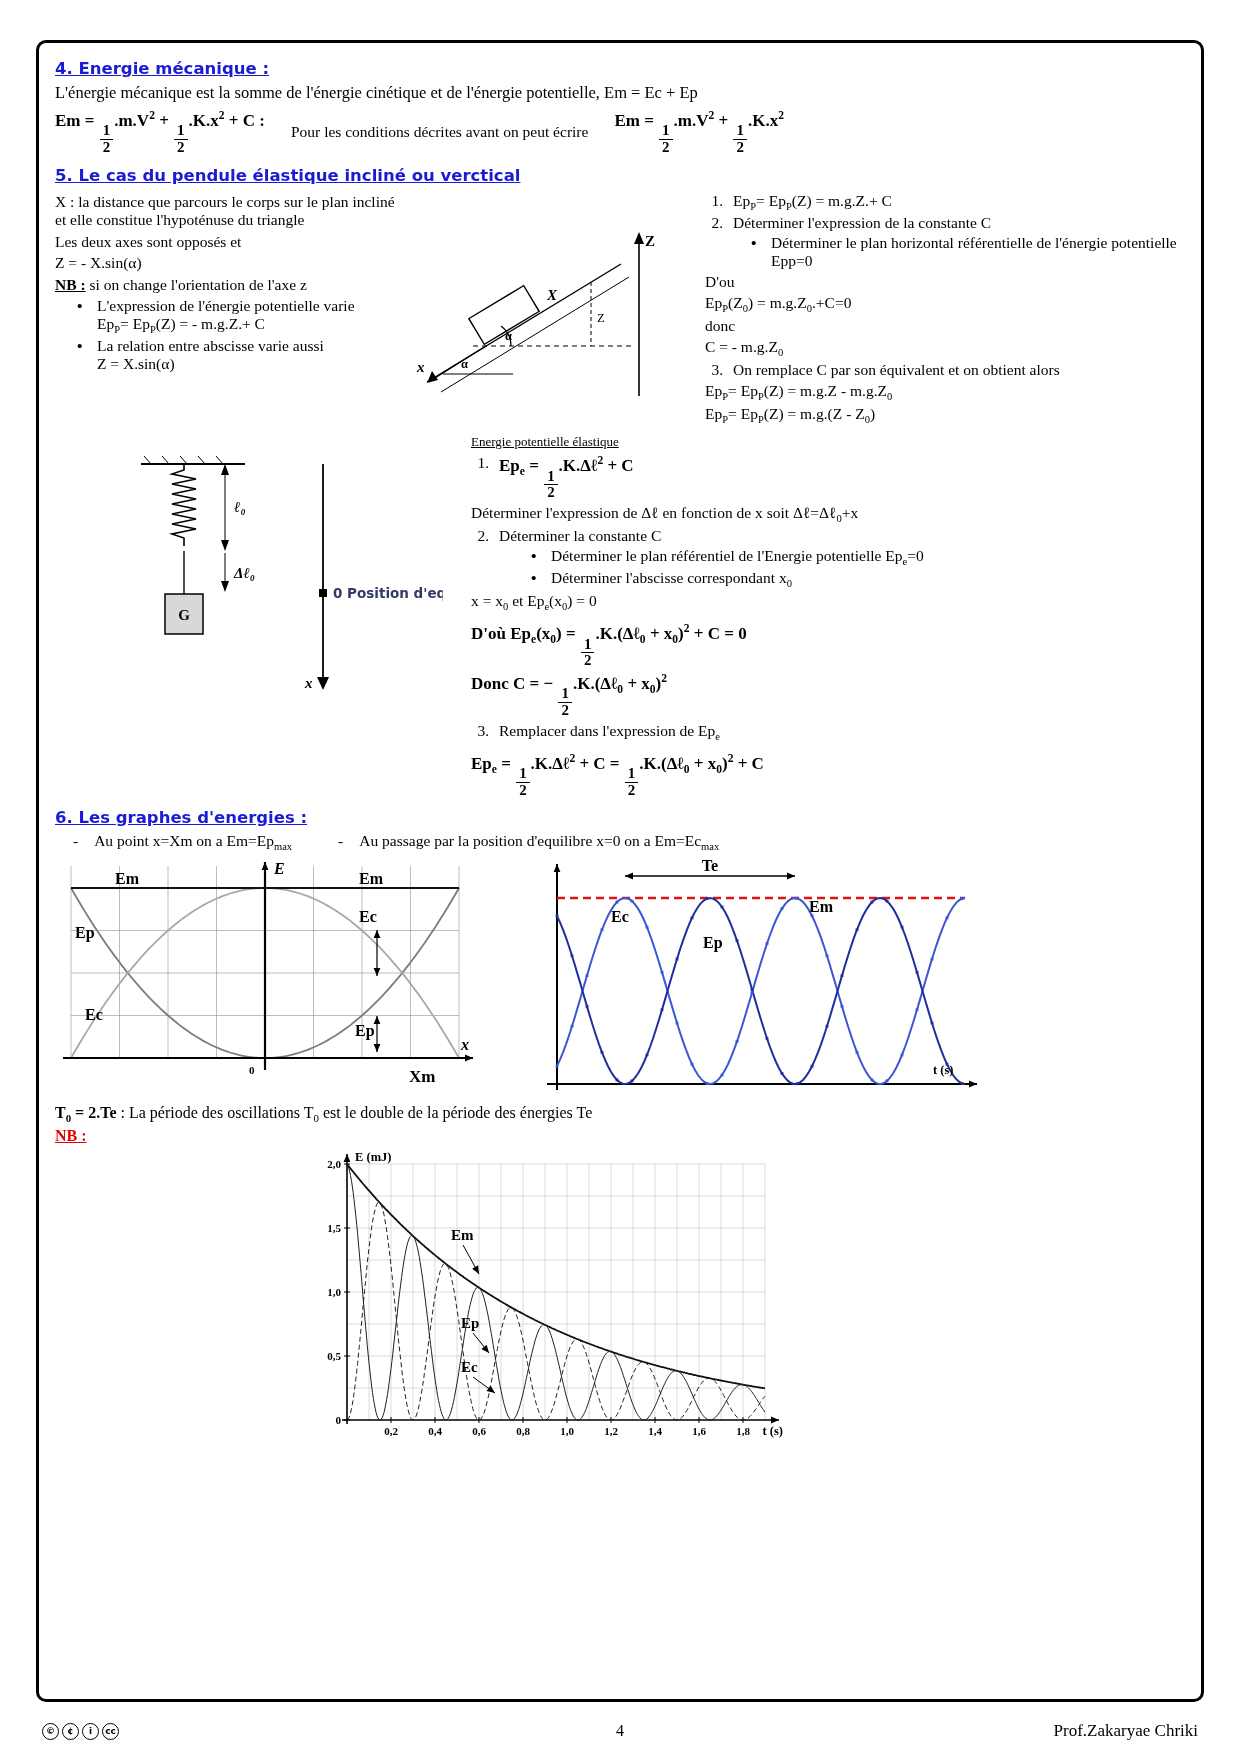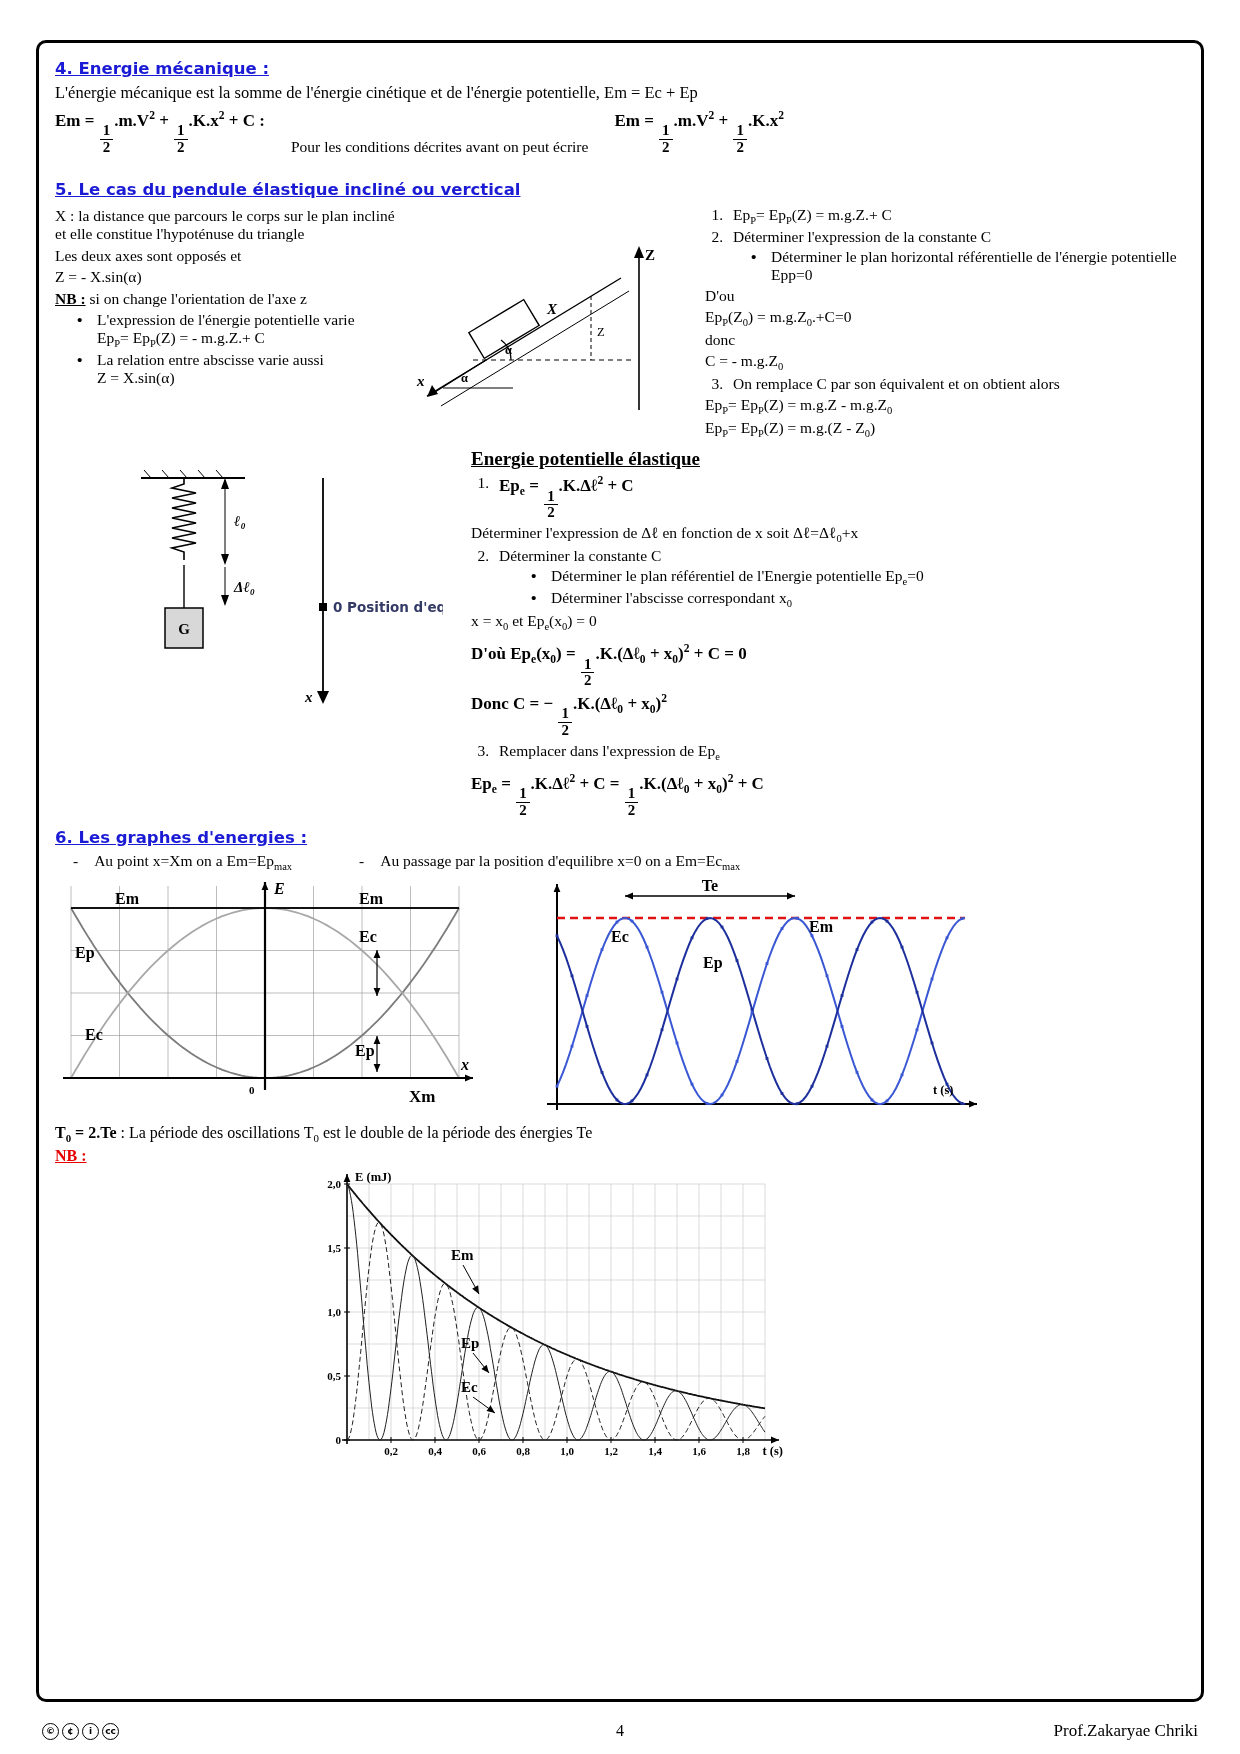--- a/index.html
+++ b/index.html
@@ -1,21 +1,21 @@
 <!DOCTYPE html>
 <html><head>
 <meta charset="utf-8">
 <style>
   *{box-sizing:border-box;margin:0;padding:0}
   html,body{width:1240px;height:1754px}
   body{background:#fff;font-family:"Liberation Serif",serif;color:#000;font-size:15.5px;position:relative;overflow:hidden}
   .frame{position:absolute;left:36px;top:40px;width:1168px;height:1662px;border:3px solid #000;border-radius:10px;padding:10px 16px 0 16px;overflow:hidden}
   .h-blue{color:#1b1bd6;font-family:"DejaVu Sans",sans-serif;font-size:16.5px;font-weight:bold;text-decoration:underline;margin:6px 0 5px}
   .comic{font-family:Liberation Serif, serif;font-size:16.5px;margin:3px 0}
-  .formula-row{display:flex;align-items:flex-end;gap:26px;margin:6px 0 24px}
+  .formula-row{display:flex;align-items:center;gap:26px;margin:6px 0 10px}
   p{margin:3px 0}
   .center{}.mt10{margin-top:10px}.mt14{margin-top:4px}
   .mbold{font-weight:bold}
   .lg{font-size:17px}
   .frac{display:inline-flex;flex-direction:column;align-items:center;vertical-align:-0.65em;line-height:1.05;margin:0 1px;font-size:0.88em}
   .frac .fn{border-bottom:1.4px solid #000;padding:0 3px}
   .frac .fd{padding:0 3px}
   sub,sup{font-size:0.68em}
   .nb-black{font-weight:bold;text-decoration:underline}
   .nb-red{color:#e60000;font-weight:bold;text-decoration:underline;font-size:16px}
@@ -27,22 +27,22 @@
   .numrow{display:flex;margin:2px 0}
   .num{min-width:28px;text-align:right;padding-right:10px}
   .bullet{display:flex;margin:2px 0 2px 22px}
   .bullet .dot{width:20px;flex:none}
   .bullet .dot::before{content:"•";font-weight:bold}
   .bullet.ind2{margin-left:46px}
   .epe-row{display:flex;margin-top:6px}
   .spring-svg{flex:none;margin-left:58px;margin-top:18px}
   .epe-text{flex:1;padding-left:28px}
   .epe-text .bullet.ind2{margin-left:60px}
-  .epe-heading{font-weight:bold;text-decoration:underline;font-size:19px;margin-bottom:4px}
-  .s6-points{display:flex;gap:67px;margin:4px 0 6px 18px}
+  .epe-heading{font-weight:normal;text-decoration:underline;font-size:13px;margin-bottom:4px}
+  .s6-points{display:flex;gap:46px;margin:4px 0 6px 18px}
   .s6-points .dash::before{content:"-";margin-right:16px}
   .charts-row{display:flex;gap:62px;margin:4px 0 8px 4px}
   .t0-line{margin-top:6px;font-size:16px}
   .chart3-wrap{margin-left:250px;}
   .footer{position:absolute;left:42px;right:42px;bottom:10px;height:26px;display:flex;align-items:center;justify-content:space-between;font-size:16px}
   .pagenum{position:absolute;left:50%;transform:translateX(-50%)}
   .author{font-size:17px}
   .license{display:flex;gap:3px;align-items:center}
   .lic{display:inline-flex;width:17px;height:17px;border:1.5px solid #000;border-radius:50%;align-items:center;justify-content:center;font-size:9px;font-weight:bold;font-family:"DejaVu Sans",sans-serif}
   svg text{font-family:"Liberation Serif",serif;fill:#000}

